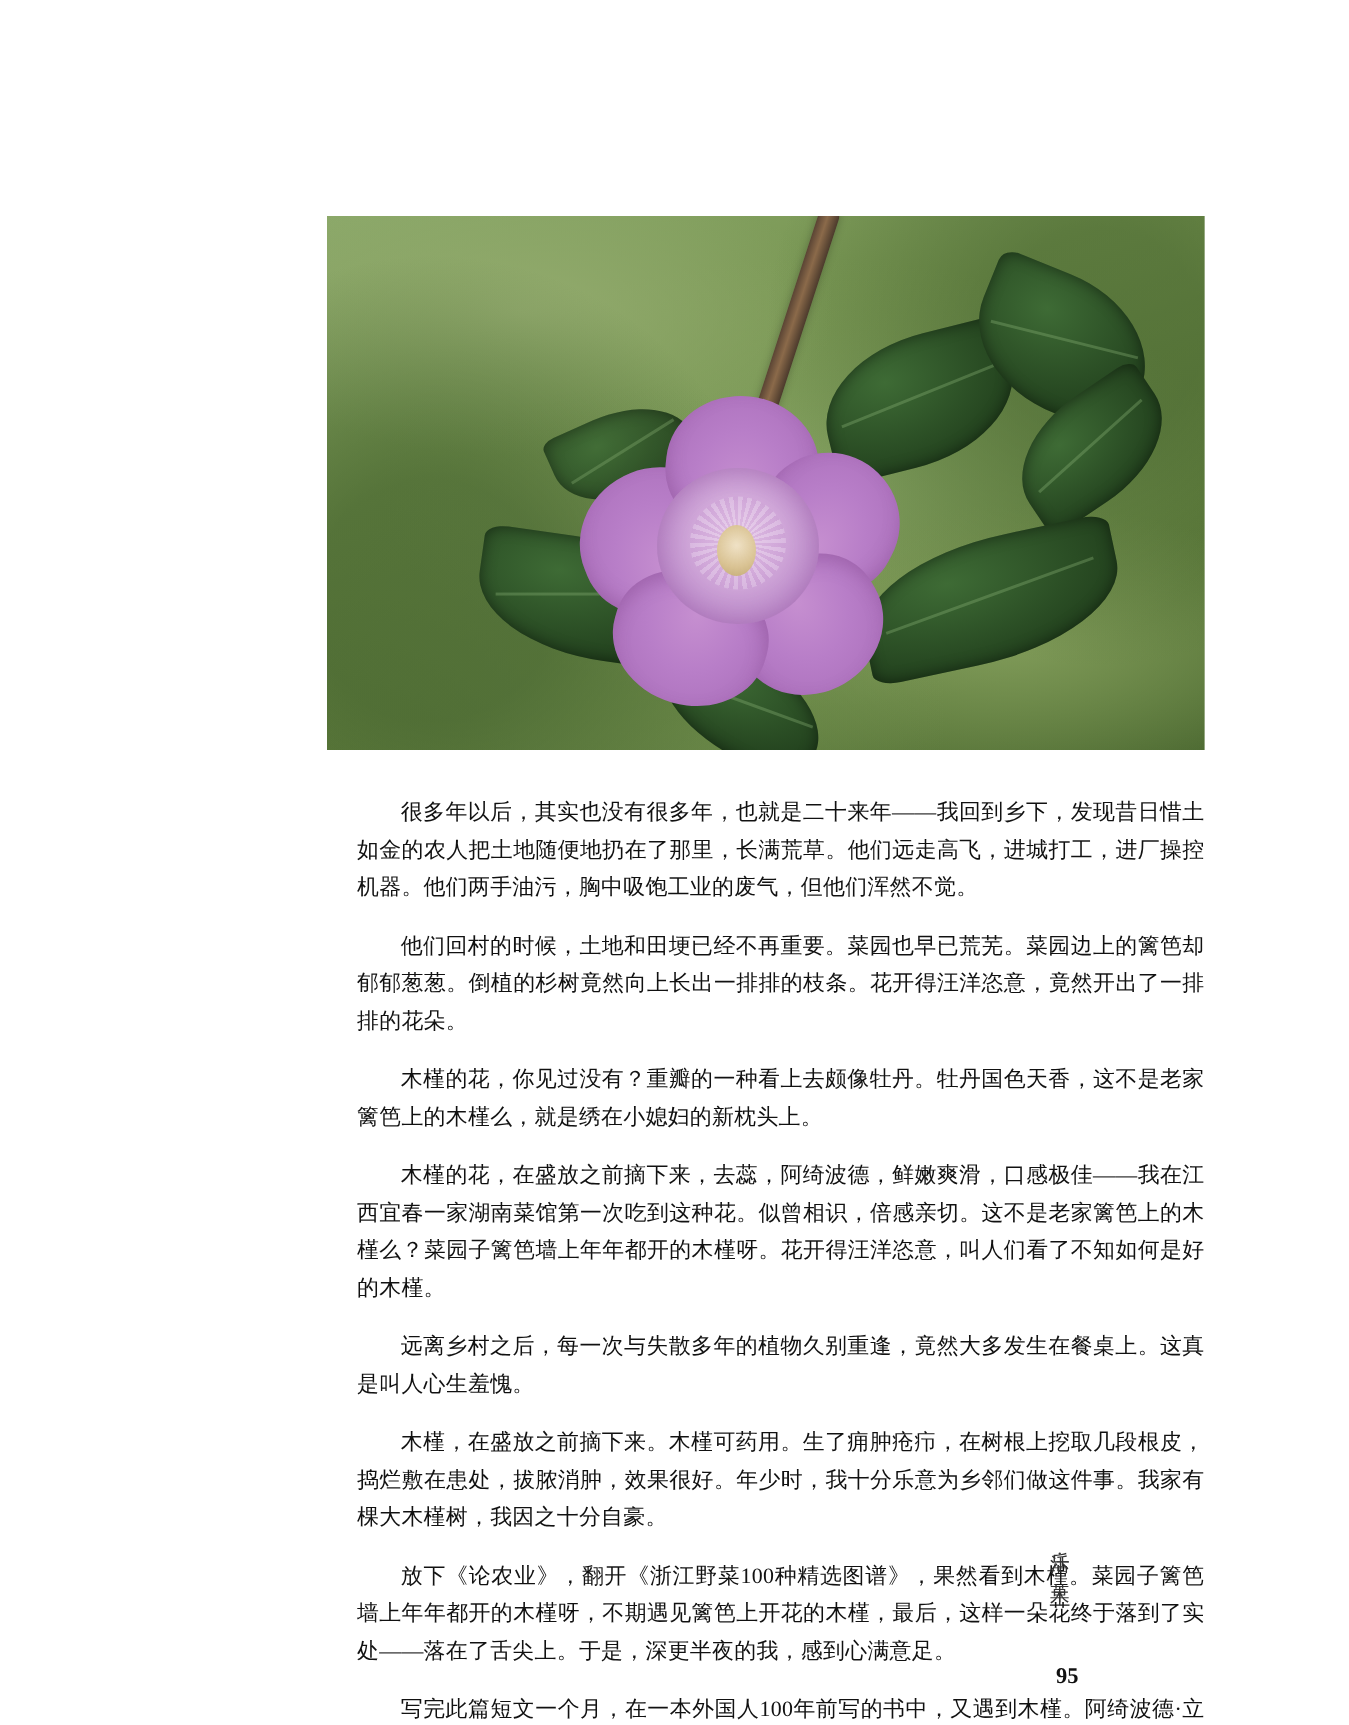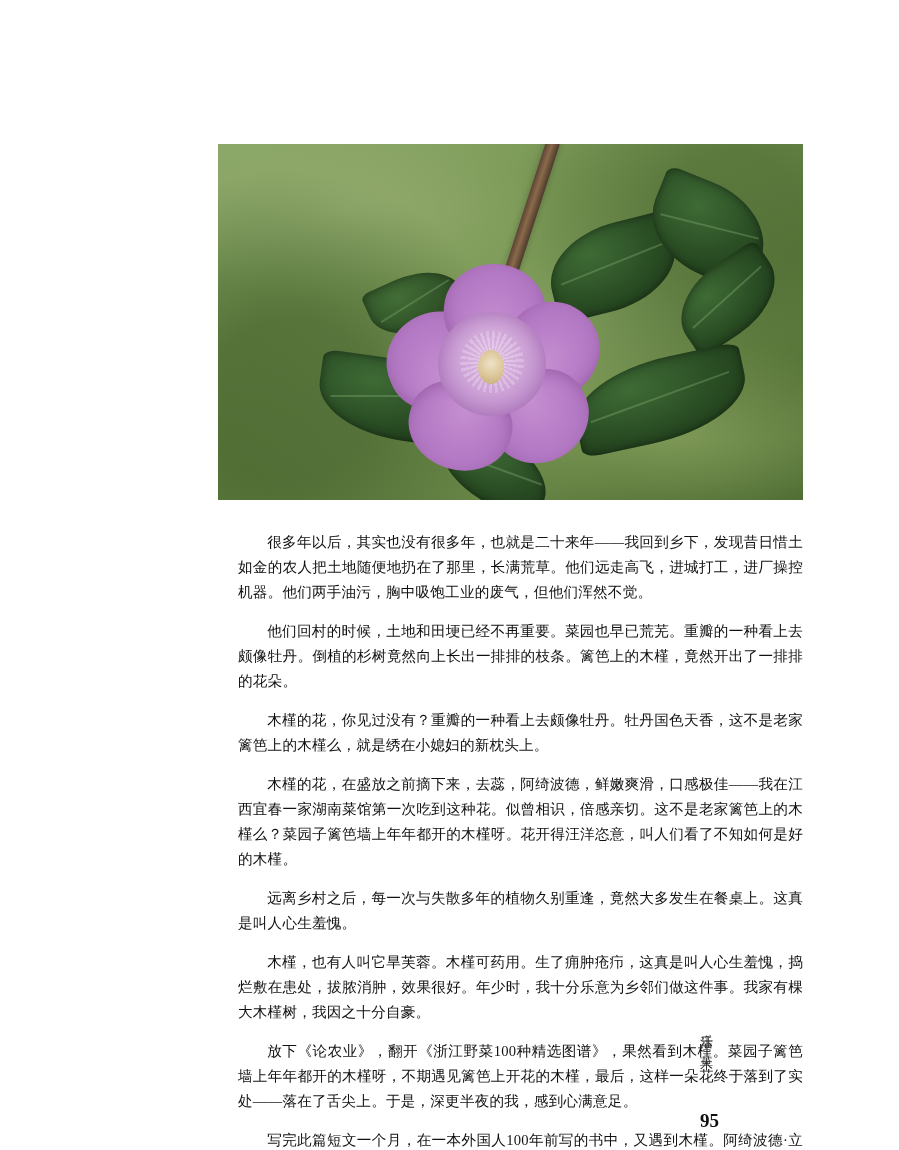--- a/index.html
+++ b/index.html
@@ -156,21 +156,21 @@
     line-height: 17px;
     color: #333;
     writing-mode: vertical-rl;
     text-orientation: upright;
     letter-spacing: 2px;
   }
   .folio {
     position: absolute;
     right: 24px;
     top: 1092px;
-    font-size: 19px;
+    font-size: 15px;
     font-weight: bold;
     color: #111;
     font-family: "Liberation Serif", serif;
   }
 </style>
 </head>
 <body>
 
 <div class="page">
 
@@ -194,25 +194,25 @@
       <div class="petal p3"></div>
       <div class="petal p4"></div>
       <div class="petal p5"></div>
       <div class="p-core"></div>
       <div class="stamen"></div>
     </div>
   </div>
 
   <div class="body">
     <p class="indent">很多年以后，其实也没有很多年，也就是二十来年——我回到乡下，发现昔日惜土如金的农人把土地随便地扔在了那里，长满荒草。他们远走高飞，进城打工，进厂操控机器。他们两手油污，胸中吸饱工业的废气，但他们浑然不觉。</p>
-    <p class="indent">他们回村的时候，土地和田埂已经不再重要。菜园也早已荒芜。重瓣的一种看上去颇像牡丹。倒植的杉树竟然向上长出一排排的枝条。篱笆上的木槿，竟然开出了一排排的花朵。</p>
+    <p class="indent">他们回村的时候，土地和田埂已经不再重要。菜园也早已荒芜。菜园边上的篱笆却郁郁葱葱。倒植的杉树竟然向上长出一排排的枝条。花开得汪洋恣意，竟然开出了一排排的花朵。</p>
     <p class="indent">木槿的花，你见过没有？重瓣的一种看上去颇像牡丹。牡丹国色天香，这不是老家篱笆上的木槿么，就是绣在小媳妇的新枕头上。</p>
     <p class="indent">木槿的花，在盛放之前摘下来，去蕊，阿绮波德，鲜嫩爽滑，口感极佳——我在江西宜春一家湖南菜馆第一次吃到这种花。似曾相识，倍感亲切。这不是老家篱笆上的木槿么？菜园子篱笆墙上年年都开的木槿呀。花开得汪洋恣意，叫人们看了不知如何是好的木槿。</p>
     <p class="indent">远离乡村之后，每一次与失散多年的植物久别重逢，竟然大多发生在餐桌上。这真是叫人心生羞愧。</p>
-    <p class="indent">木槿，也有人叫它旱芙蓉。木槿可药用。生了痈肿疮疖，这真是叫人心生羞愧，捣烂敷在患处，拔脓消肿，效果很好。年少时，我十分乐意为乡邻们做这件事。我家有棵大木槿树，我因之十分自豪。</p>
+    <p class="indent">木槿，在盛放之前摘下来。木槿可药用。生了痈肿疮疖，在树根上挖取几段根皮，捣烂敷在患处，拔脓消肿，效果很好。年少时，我十分乐意为乡邻们做这件事。我家有棵大木槿树，我因之十分自豪。</p>
     <p class="indent">放下《论农业》，翻开《浙江野菜100种精选图谱》，果然看到木槿。菜园子篱笆墙上年年都开的木槿呀，不期遇见篱笆上开花的木槿，最后，这样一朵花终于落到了实处——落在了舌尖上。于是，深更半夜的我，感到心满意足。</p>
     <p class="indent">写完此篇短文一个月，在一本外国人100年前写的书中，又遇到木槿。阿绮波德·立德，一个在中国做生意的英国人的妻子，跟着丈夫在中国生活了20年、足迹遍及中国南方的通商口岸。在《穿蓝色长袍的国度》中，立德夫人这样记录——</p>
 
   </div>
 
   <div class="side-label">乐活·草木</div>
 
   <div class="folio">95</div>
 
 </div>

